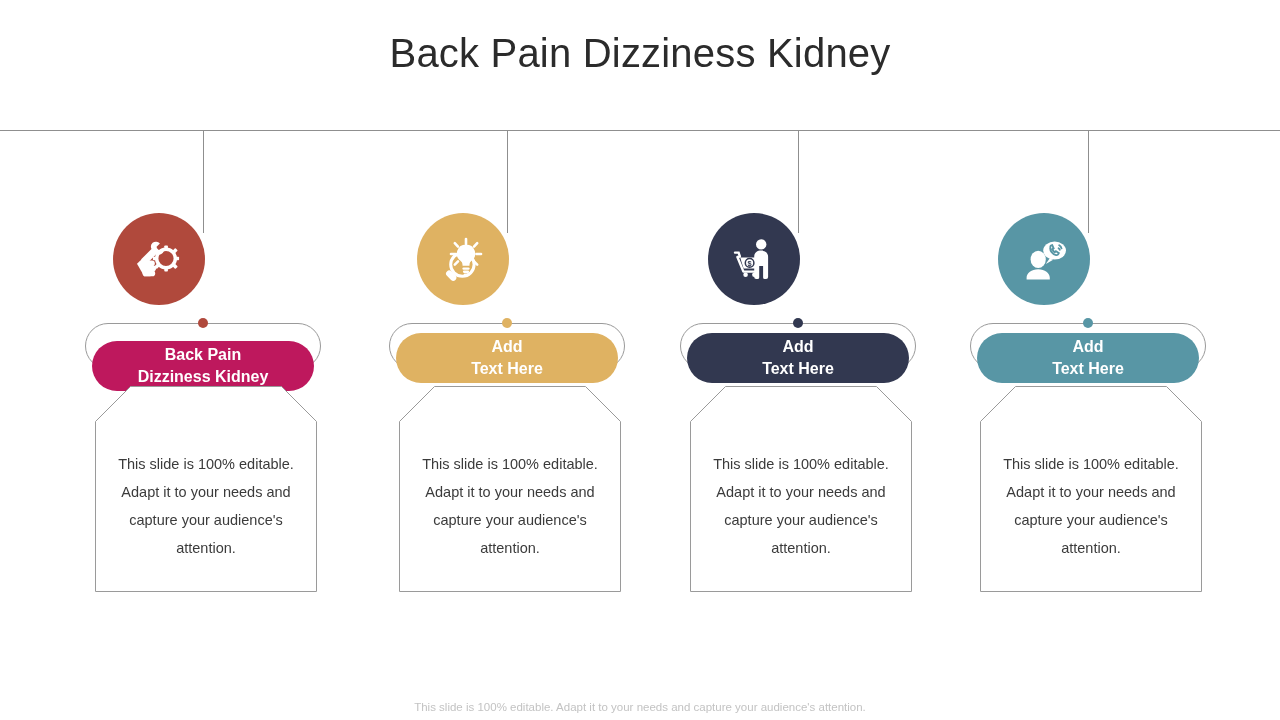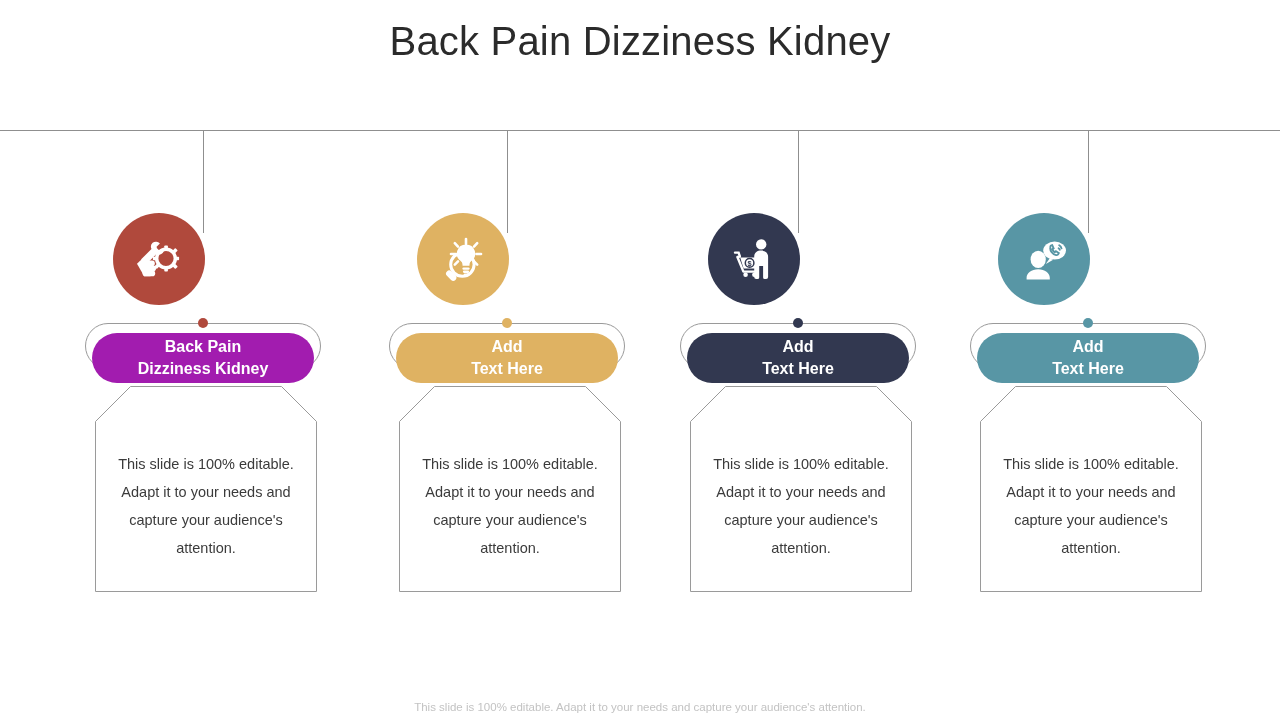--- a/index.html
+++ b/index.html
@@ -11,21 +11,21 @@
     height: 720px;
     background: #ffffff;
     font-family: "Liberation Sans", sans-serif;
     overflow: hidden;
     position: relative;
   }
 
   
   .slide-title {
     position: absolute;
-    top: 14px;
+    top: 26px;
     left: 0;
     width: 1280px;
     text-align: center;
     font-size: 40px;
     font-weight: 400;
     color: #2b2b2b;
     letter-spacing: 0.2px;
     line-height: 54px;
     white-space: nowrap;
   }
@@ -202,21 +202,21 @@
             <rect x="9.6" y="37.6" width="12.6" height="5.6" rx="2.8"></rect>
             <path d="M7.6 27.2 4 30.8l7.2 12.4h6.4l-3.6-9.4z"></path>
           </g>
         </svg>
       </span>
     </div>
 
     <div class="pill-wrap">
       <div class="pill-outline"></div>
       <div class="pill-dot" style="background: rgb(176, 73, 60);"></div>
-      <div class="pill" style="background: #a21caf;">
+      <div class="pill" style="background: #be185d; margin-top: 8px;">
         <span>Back Pain</span>
         <span>Dizziness Kidney</span>
       </div>
     </div>
 
     <div class="card">
       <svg class="card-shape" viewBox="0 0 222 206" preserveAspectRatio="none">
         <polygon points="0.5,35.5 35.5,0.5 186.5,0.5 221.5,35.5 221.5,205.5 0.5,205.5" fill="#ffffff" stroke="#9a9a9a" stroke-width="1"></polygon>
       </svg>
       <div class="card-text">This slide is 100% editable. Adapt it to your needs and capture your audience's attention.</div>

